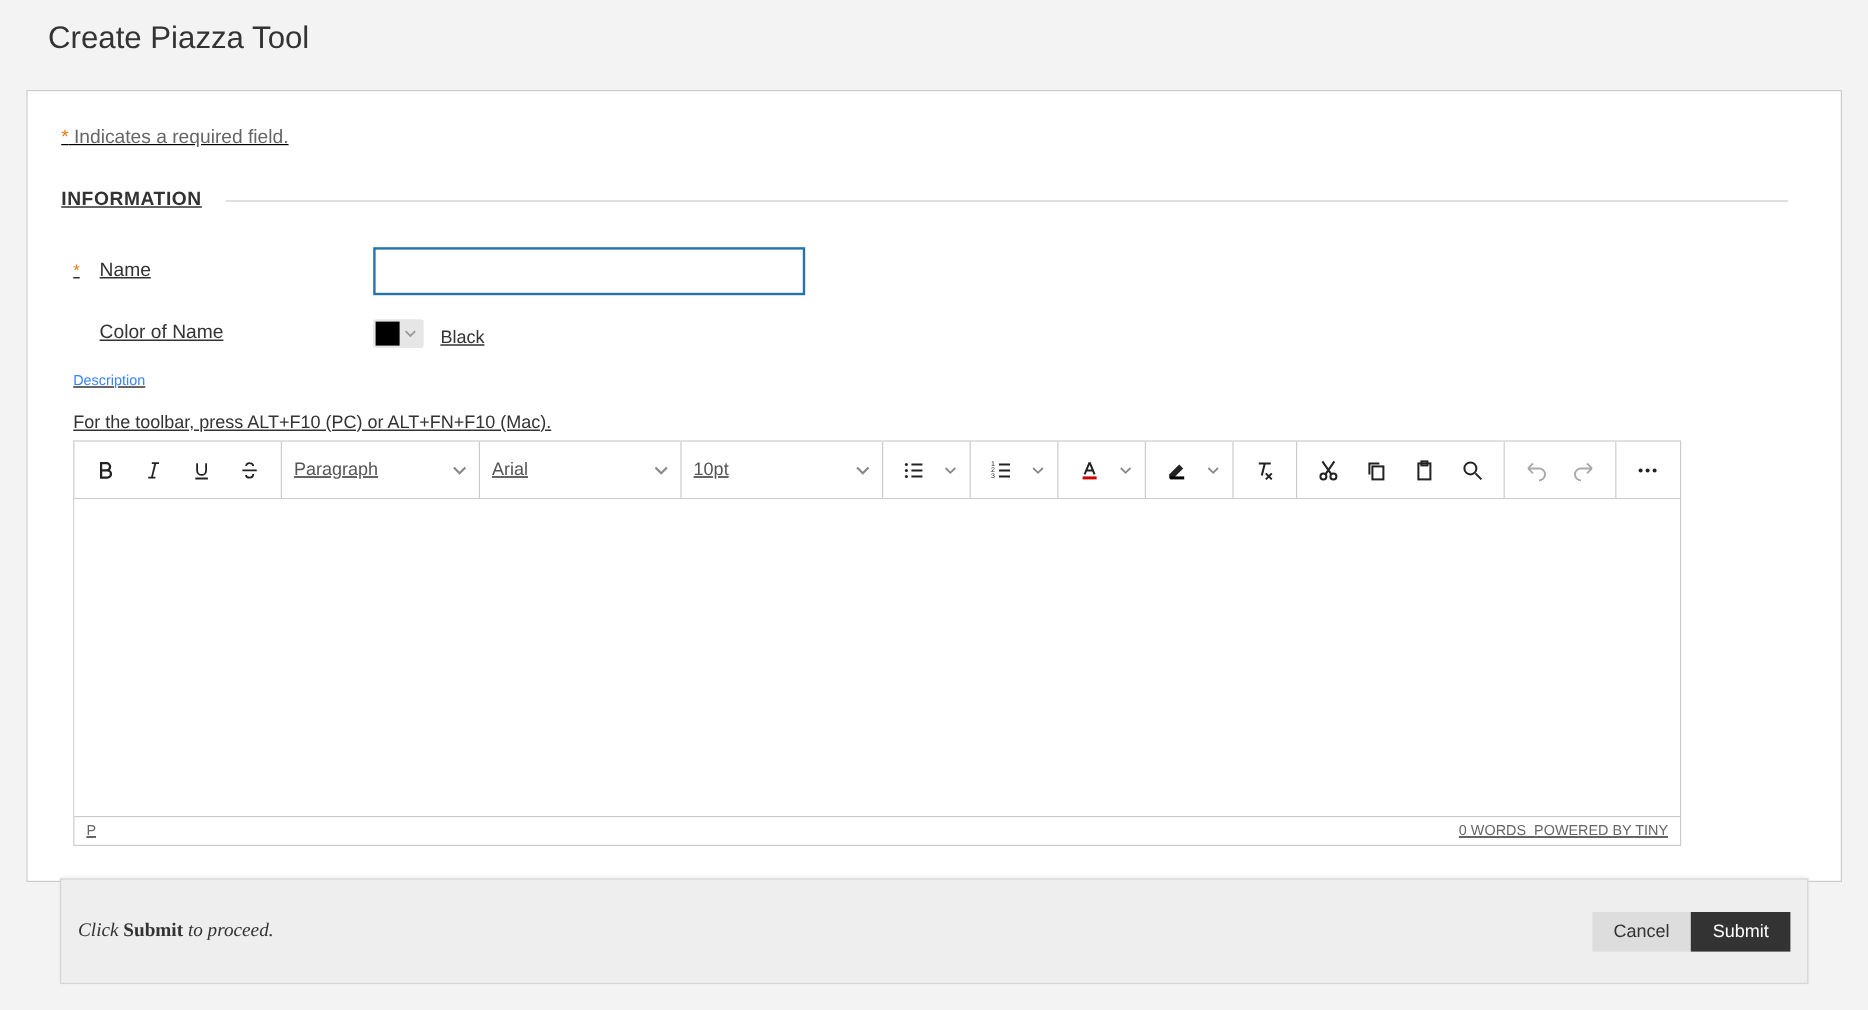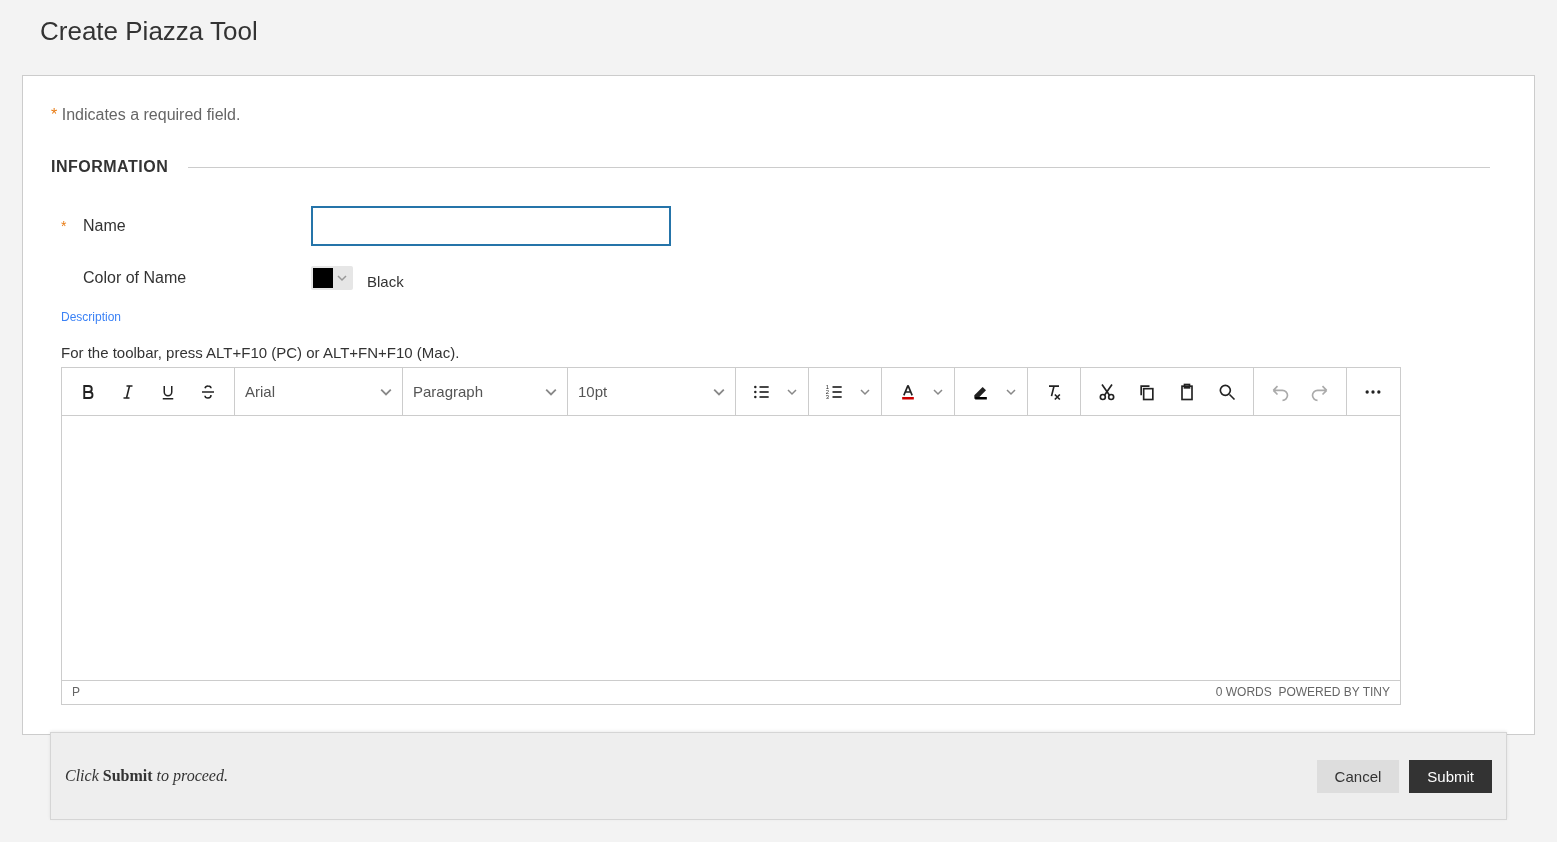--- a/index.html
+++ b/index.html
@@ -17,20 +17,21 @@
   color: #333;
   padding: 16px 22px 28px 40px;
 }
 .panel {
   background: #fff;
   border: 1px solid #ccc;
   margin: 0 22px;
   padding: 30px 44px 20px 28px;
   height: 660px;
   overflow: hidden;
+  text-decoration: underline;
 }
 .required-note {
   font-size: 16px;
   color: #666;
   margin-bottom: 34px;
 }
 .req-star { color: #e87b13; }
 .section-header {
   display: flex;
   align-items: center;
@@ -172,21 +173,21 @@
   justify-content: space-between;
   padding: 0 14px;
 }
 .footer-hint {
   font-size: 16px;
   color: #333;
   font-style: italic;
   font-family: Georgia, serif;
 }
 .footer-hint strong { font-style: normal; font-weight: 700; }
-.footer-buttons { display: flex; gap: 10px; }
+.footer-buttons { display: flex; }
 .btn {
   padding: 8px 18px;
   font-size: 15px;
   border: none;
   cursor: pointer;
 }
 .btn-cancel { background: #ddd; color: #333; }
 .btn-submit { background: #333; color: #fff; }
 svg { pointer-events: none; }
 </style>
@@ -260,30 +261,30 @@
               </svg>
           </span>
           <span class="tb-btn" title="Strikethrough">
             <svg width="18" height="18" viewBox="0 0 24 24">
                 <path d="M8 7a4 4 0 0 1 4-3c3 0 4 2 4 3M8 17c0 2 2 3 4 3s4-1 4-4" fill="none" stroke="#222" stroke-width="2"></path>
                 <line x1="4" y1="12" x2="20" y2="12" stroke="#222" stroke-width="2"></line>
               </svg>
           </span>
         </div>
 
+        <div class="tb-select paragraph">
+          <span>Paragraph</span>
+          <span class="chev" style="margin-left:auto">
+            <svg width="12" height="12" viewBox="0 0 10 10">
+                <path d="M1 3 L5 7 L9 3" fill="none" stroke="#888" stroke-width="1.5"></path>
+              </svg>
+          </span>
+        </div>
         <div class="tb-select font">
           <span>Arial</span>
-          <span class="chev" style="margin-left:auto">
-            <svg width="12" height="12" viewBox="0 0 10 10">
-                <path d="M1 3 L5 7 L9 3" fill="none" stroke="#888" stroke-width="1.5"></path>
-              </svg>
-          </span>
-        </div>
-        <div class="tb-select paragraph">
-          <span>Paragraph</span>
           <span class="chev" style="margin-left:auto">
             <svg width="12" height="12" viewBox="0 0 10 10">
                 <path d="M1 3 L5 7 L9 3" fill="none" stroke="#888" stroke-width="1.5"></path>
               </svg>
           </span>
         </div>
         <div class="tb-select size">
           <span>10pt</span>
           <span class="chev" style="margin-left:auto">
             <svg width="12" height="12" viewBox="0 0 10 10">

